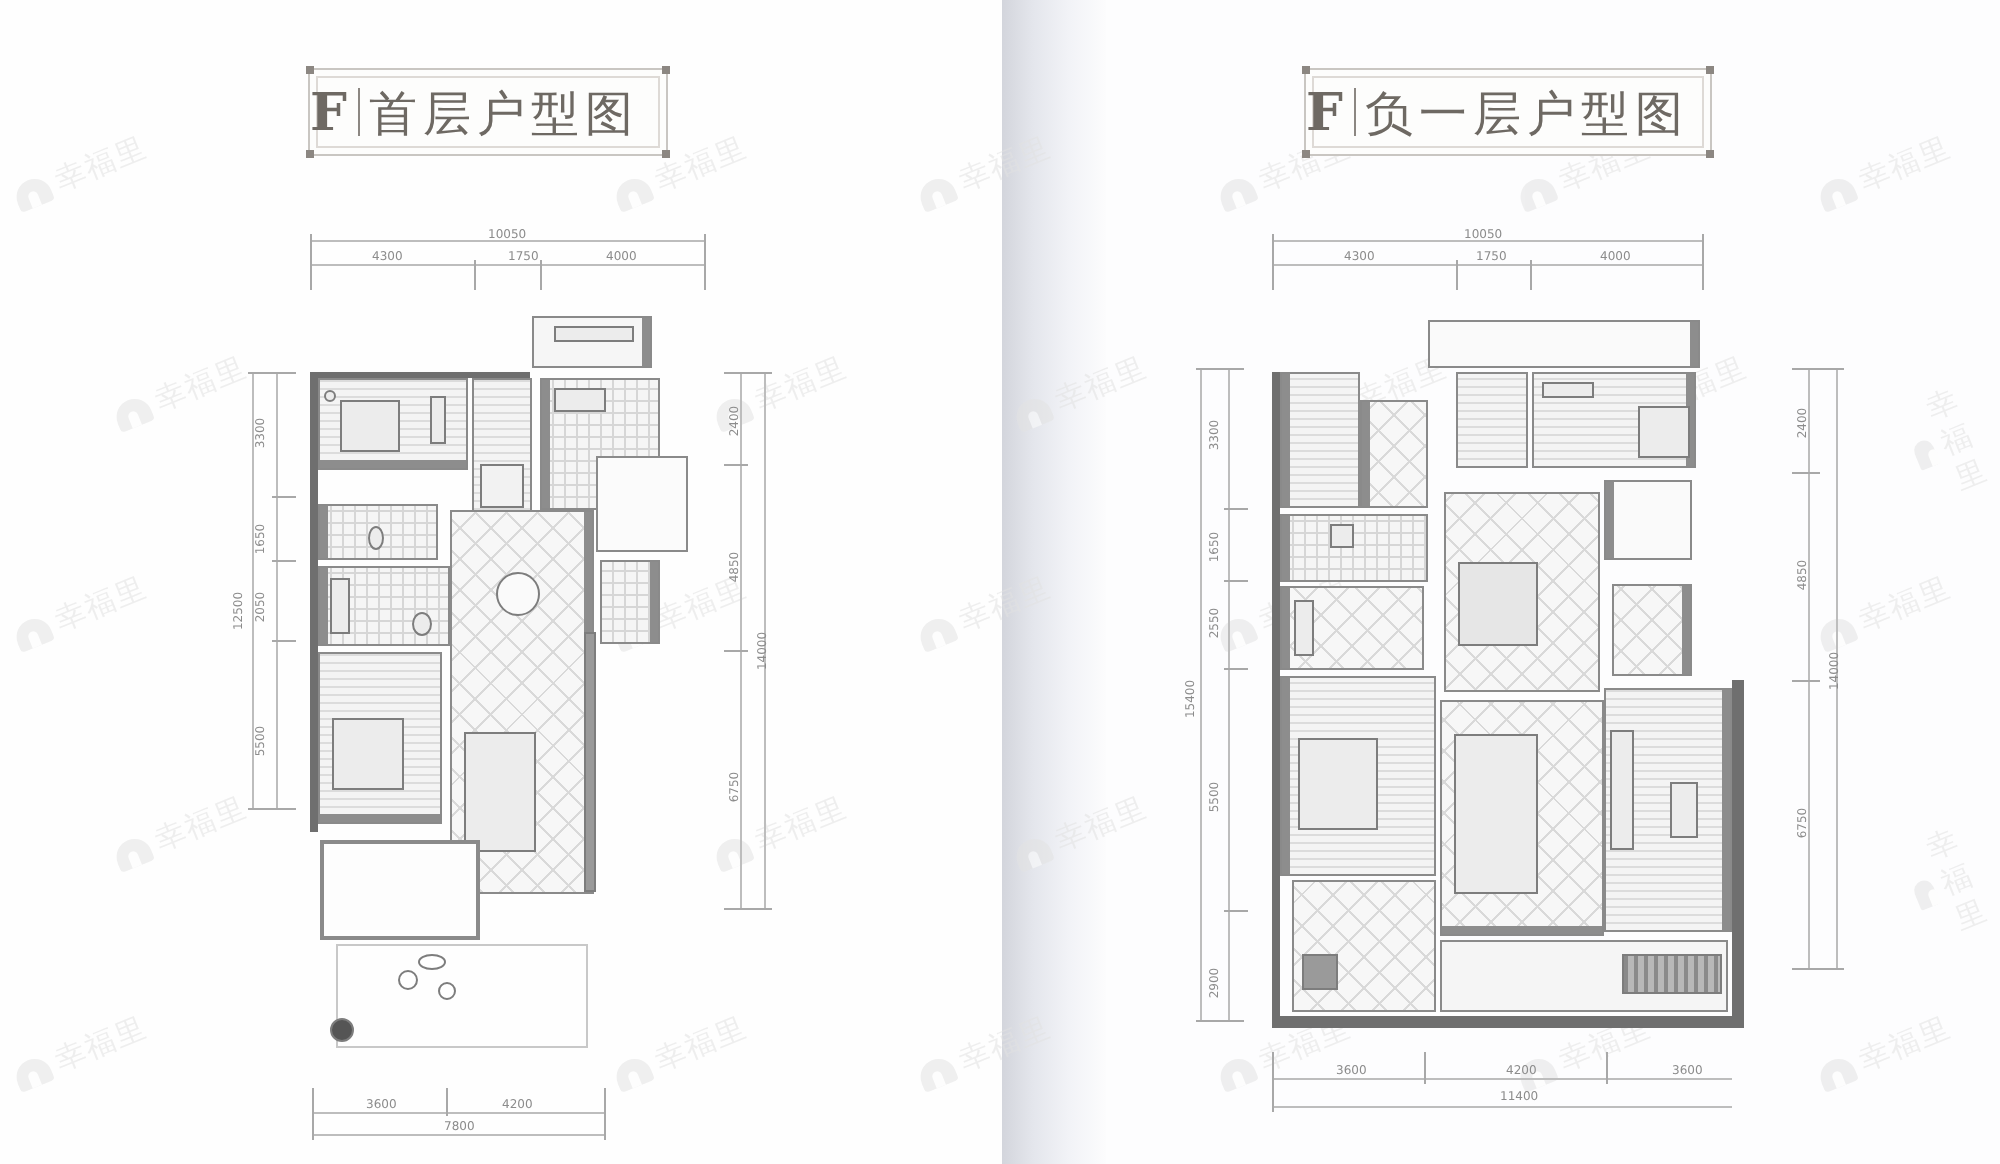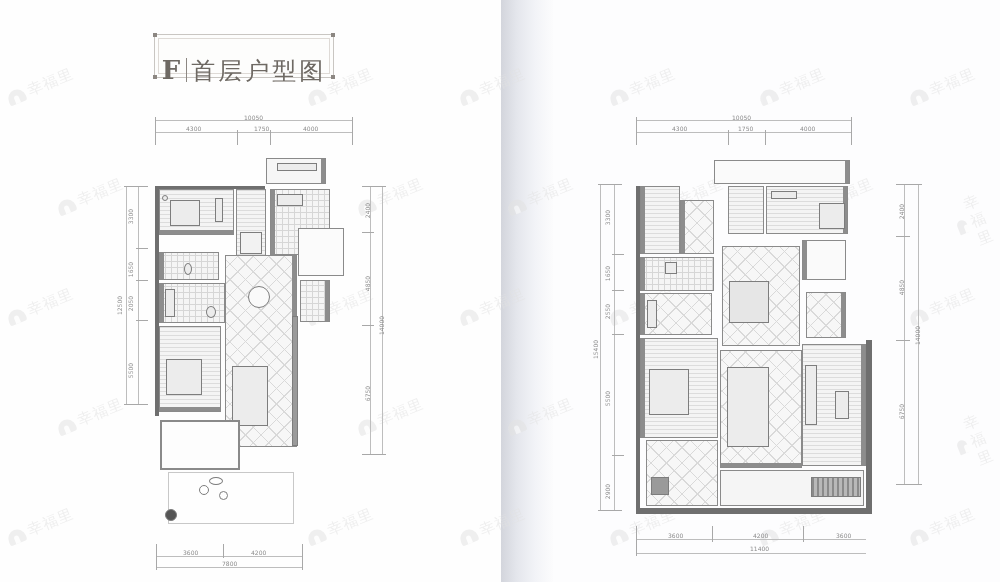--- a/index.html
+++ b/index.html
@@ -6,21 +6,21 @@
   body { width: 1000px; height: 582px; overflow: hidden; background: #ffffff; font-family: "DejaVu Sans", sans-serif; }
   .spread { position: relative; width: 1000px; height: 582px; background: #fdfdfd; overflow: hidden; }
   .page-left { position: absolute; left: 0; top: 0; width: 501px; height: 582px; background: #fefefe; }
   .page-right { position: absolute; left: 501px; top: 0; width: 499px; height: 582px; background: #fdfdfe; }
   .gutter { position: absolute; left: 501px; top: 0; width: 52px; height: 582px;
     background: linear-gradient(to right, #d3d5dc 0%, #e4e6ec 30%, #f2f3f7 65%, #fcfcfd 100%); }
 
   .title-box { position: absolute; height: 44px; border: 1px solid #c9c6c2; background: #fdfdfc; }
   .title-box::before { content: ""; position: absolute; inset: 3px; border: 1px solid #dedad6; }
   .title-box .dot { position: absolute; width: 4px; height: 4px; background: #8c8782; }
-  .title-text { position: absolute; left: 0; right: 0; top: 6px; text-align: center; font-family: "DejaVu Serif", serif; font-size: 24px; color: #6e6963; letter-spacing: 3px; white-space: nowrap; margin-top: 14px; }
+  .title-text { position: absolute; left: 0; right: 0; top: 6px; font-family: "DejaVu Serif", serif; font-size: 24px; color: #6e6963; letter-spacing: 3px; white-space: nowrap; }
   .title-text .f { font-weight: bold; font-size: 26px; }
   .title-text .sep { display: inline-block; width: 1px; height: 24px; background: #8c8782; vertical-align: -3px; margin: 0 4px 0 3px; }
 
   .dim { position: absolute; font-size: 6px; color: #8c8c8c; white-space: nowrap; line-height: 7px; }
   .dim.v { transform: rotate(-90deg); transform-origin: center center; }
   .dline { position: absolute; background: #bdbdbd; }
   .tick { position: absolute; background: #a8a8a8; }
 
   .plan { position: absolute; }
   .wall { position: absolute; background: #6f6f6f; }
@@ -275,20 +275,27 @@
 
     <div class="room" style="left:160px;top:420px;width:80px;height:50px;background:#fdfdfd;border:2px solid #8a8a8a;"></div>
     <div class="room" style="left:168px;top:472px;width:126px;height:52px;background:#fefefe;border:1px solid #c8c8c8;">
       <div class="furn round" style="left:30px;top:12px;width:10px;height:10px;background:#fff;"></div>
       <div class="furn round" style="left:40px;top:4px;width:14px;height:8px;background:#fff;"></div>
       <div class="furn round" style="left:50px;top:18px;width:9px;height:9px;background:#fff;"></div>
       <div class="furn round dark" style="left:-4px;top:36px;width:12px;height:12px;background:#555;"></div>
     </div>
   </div>
 
+  <div class="title-box" style="left:652px;top:34px;width:204px;">
+    <span class="dot" style="left:-2px;top:-2px;"></span>
+    <span class="dot" style="right:-2px;top:-2px;"></span>
+    <span class="dot" style="left:-2px;bottom:-2px;"></span>
+    <span class="dot" style="right:-2px;bottom:-2px;"></span>
+    <div class="title-text"><span class="f">F</span><span class="sep"></span><span>负一层户型图</span></div>
+  </div>
 
   <div>
     <div class="dim" style="left:732px;top:114px;">10050</div>
     <div class="dline" style="left:636px;top:120px;width:216px;height:1px;"></div>
     <div class="dim" style="left:672px;top:125px;">4300</div>
     <div class="dim" style="left:738px;top:125px;">1750</div>
     <div class="dim" style="left:800px;top:125px;">4000</div>
     <div class="dline" style="left:636px;top:132px;width:216px;height:1px;"></div>
     <div class="tick" style="left:636px;top:117px;width:1px;height:28px;"></div>
     <div class="tick" style="left:728px;top:130px;width:1px;height:15px;"></div>

